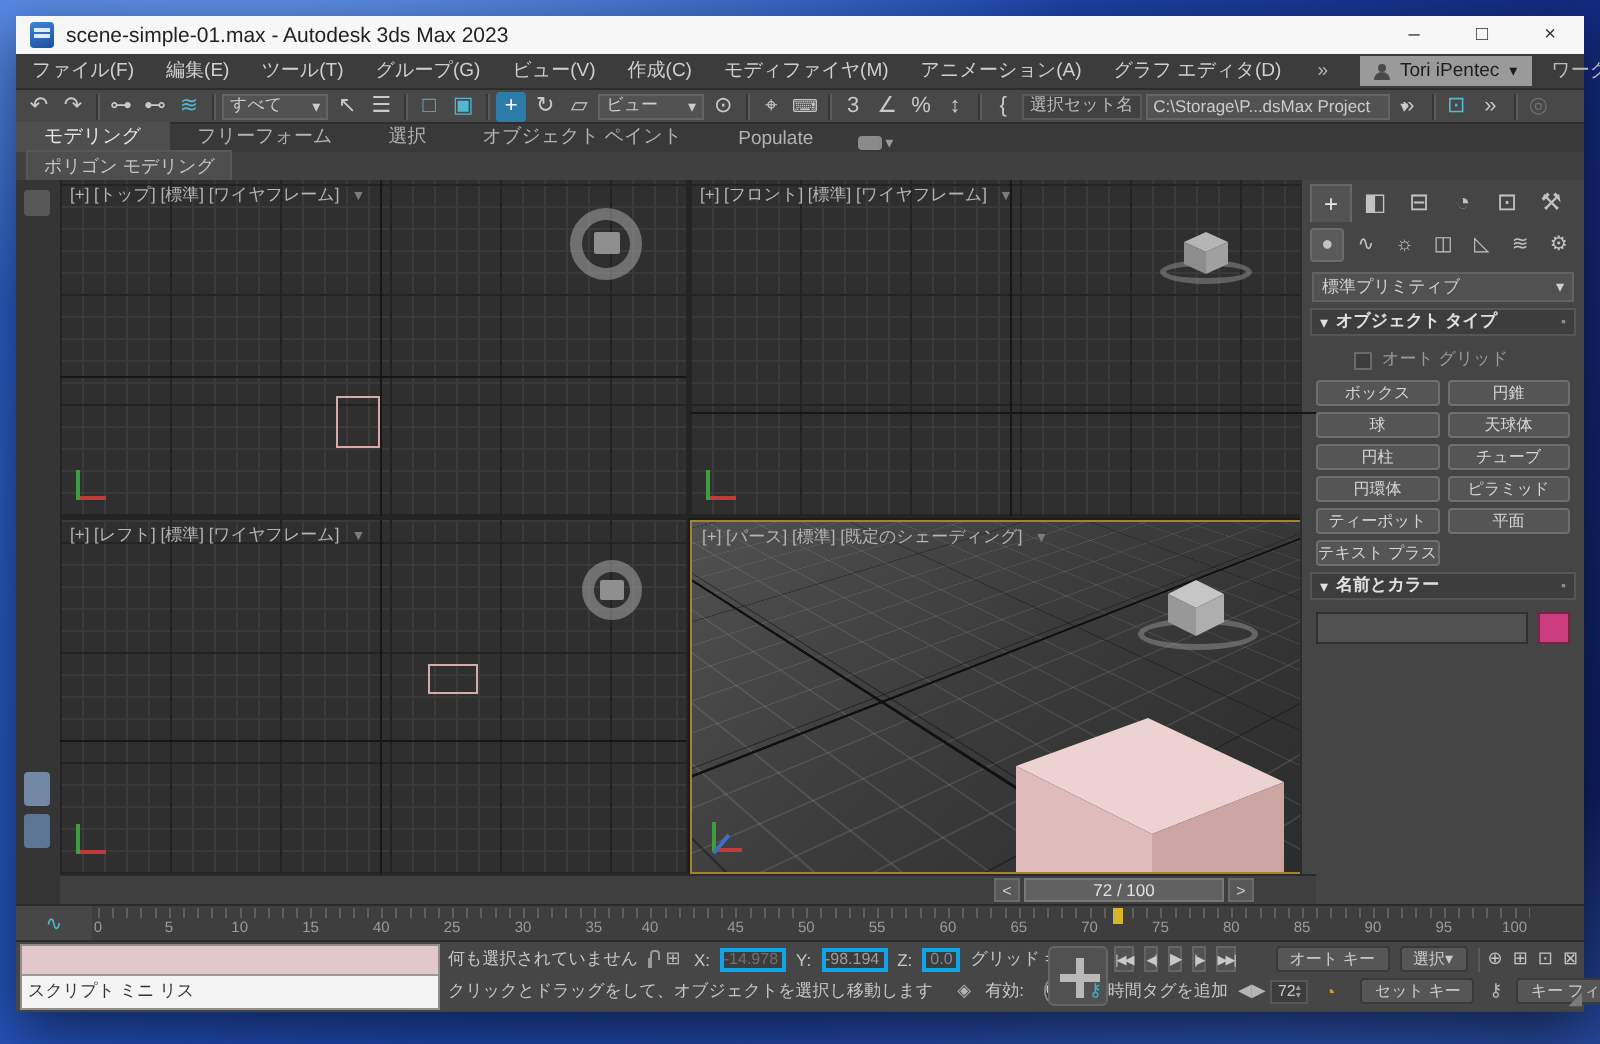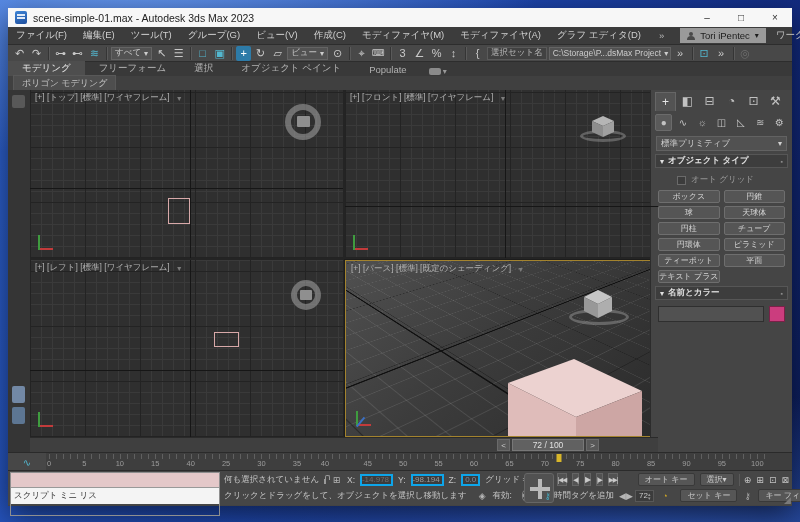--- a/index.html
+++ b/index.html
@@ -43,21 +43,21 @@
   
   .toolbar { position:absolute; left:0; top:36px; width:784px; height:18px; background:#484848;
              border-top:1px solid #2d2d2d; border-bottom:1px solid #2d2d2d;
              display:flex; align-items:center; gap:2px; padding:0 4px; color:#c9c9c9; }
   .tb-ico { min-width:15px; height:15px; display:flex; align-items:center; justify-content:center;
             font-size:11px; line-height:1; }
   .tb-ico.small { font-size:9px; }
   .tb-sep { width:1px; height:13px; background:#353535; margin:0 2px; box-shadow:1px 0 0 #5a5a5a; }
   .tb-active { background:#2d7ba8; color:#fff; border-radius:2px; }
   .tb-select { height:13px; background:#525252; border:1px solid #646464; color:#ccc; font-size:8.5px;
-               display:flex; align-items:center; gap:3px; padding:0 3px; white-space:nowrap; }
+               display:flex; align-items:center; gap:15px; padding:0 3px; white-space:nowrap; }
   .tb-field { height:13px; background:#414141; border:1px solid #5a5a5a; color:#bbb; font-size:8.5px;
                display:flex; align-items:center; padding:0 3px; white-space:nowrap; }
   .teal { color:#53b7cf; }
   .grayed { color:#6f6f6f; }
   
   .ribbon-tabs { position:absolute; left:0; top:54px; width:784px; height:14px; background:#393939;
                  display:flex; align-items:flex-end; font-size:9.5px; color:#b2b2b2; }
   .rtab { padding:1px 14px; white-space:nowrap; }
   .rtab.active { background:#4e4e4e; color:#e6e6e6; }
   .ribbon-toggle { margin-left:8px; color:#999; font-size:8px; display:flex; align-items:center; gap:2px; }
@@ -136,35 +136,35 @@
              font-size:8px; display:flex; align-items:center; justify-content:center; white-space:nowrap; }
   .name-row { display:flex; align-items:center; gap:5px; margin:6px 7px; }
   .name-input { flex:1; height:16px; background:#515151; border:1px solid #2f2f2f; }
   .color-swatch { width:16px; height:16px; border:1px solid #7a2148; }
   
   .time-slider { position:absolute; left:22px; top:347px; width:628px; height:15px; background:#3f3f3f;
                  border-top:1px solid #2a2a2a; z-index:7; }
   .ts-handle { position:absolute; left:467px; top:1px; height:12px; display:flex; gap:2px; }
   .ts-btn { width:13px; height:12px; background:#585858; border:1px solid #6a6a6a; color:#ccc; font-size:8px;
             display:flex; align-items:center; justify-content:center; }
-  .ts-value { width:72px; height:12px; background:#616161; border:1px solid #787878; color:#e0e0e0; font-size:8.5px;
+  .ts-value { width:100px; height:12px; background:#616161; border:1px solid #787878; color:#e0e0e0; font-size:8.5px;
             display:flex; align-items:center; justify-content:center; }
   
   .trackbar { position:absolute; left:0; top:444px; width:784px; height:18px; background:#3e3e3e;
               border-top:1px solid #2a2a2a; }
   .trackbar-left { position:absolute; left:0; top:0; width:38px; height:18px; background:#474747;
               display:flex; align-items:center; justify-content:center; color:#53b7cf; font-size:10px; }
   .trackbar-ruler { position:absolute; left:41px; top:1px; width:716px; height:5px;
               background:repeating-linear-gradient(90deg,#606060 0 1px,transparent 1px 7.083px); }
   .tick-label { position:absolute; top:6px; transform:translateX(-50%); font-size:7.5px; color:#9c9c9c; }
   .frame-marker { position:absolute; top:1px; width:5px; height:8px; transform:translateX(-50%); }
   
   .statusbar { position:absolute; left:0; top:462px; width:784px; height:35px; background:#464646;
                border-top:1px solid #2b2b2b; font-size:8.5px; color:#c6c6c6; }
-  .listener { position:absolute; left:2px; top:1px; width:210px; height:44px; border:1px solid #8f8f8f; }
+  .listener { position:absolute; left:2px; top:1px; width:210px; height:33px; border:1px solid #8f8f8f; }
   .listener-pink { height:15px; background:#e4c8c9; border-bottom:1px solid #999; }
   .listener-white { height:16px; background:#f4f4f4; color:#333; display:flex; align-items:center; padding:0 3px; white-space:nowrap; overflow:hidden; }
   .sb-row { position:absolute; left:216px; right:3px; height:15px; display:flex; align-items:center; gap:5px; white-space:nowrap; }
   .sb-row1 { top:1px; } .sb-row2 { top:17px; }
   .sb-ico { min-width:11px; text-align:center; color:#b5b5b5; font-size:9px; }
   .coord-box { width:33px; height:12px; background:#3c3c3c; border:2px solid #0ea5e9; color:#9c9c9c;
                display:flex; align-items:center; justify-content:flex-end; padding:0 2px; font-size:8px; }
   .coord-box.dim { color:#6f6f6f; }
   .coord-box.z { color:#7d8aa0; }
   .sb-sep { width:1px; height:12px; background:#5a5a5a; }
@@ -208,21 +208,21 @@
   </div>
 
   <div class="menubar">
     <span class="menu-item">ファイル(F)</span>
     <span class="menu-item">編集(E)</span>
     <span class="menu-item">ツール(T)</span>
     <span class="menu-item">グループ(G)</span>
     <span class="menu-item">ビュー(V)</span>
     <span class="menu-item">作成(C)</span>
     <span class="menu-item">モディファイヤ(M)</span>
-    <span class="menu-item">モディファイヤ(A)</span>
+    <span class="menu-item">アニメーション(A)</span>
     <span class="menu-item">グラフ エディタ(D)</span>
     <span class="menu-overflow">»</span>
     <div class="user-chip">
       <span class="icon-person"></span>
       <span>Tori iPentec</span>
       <span class="caret">▾</span>
     </div>
     <div class="workspace">
       <span>ワークスペース:</span>
 

